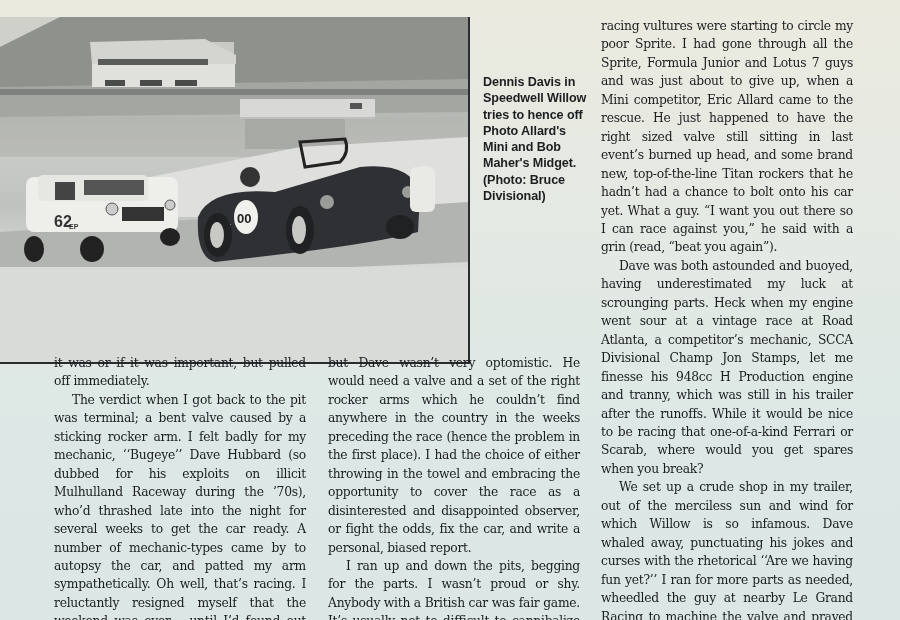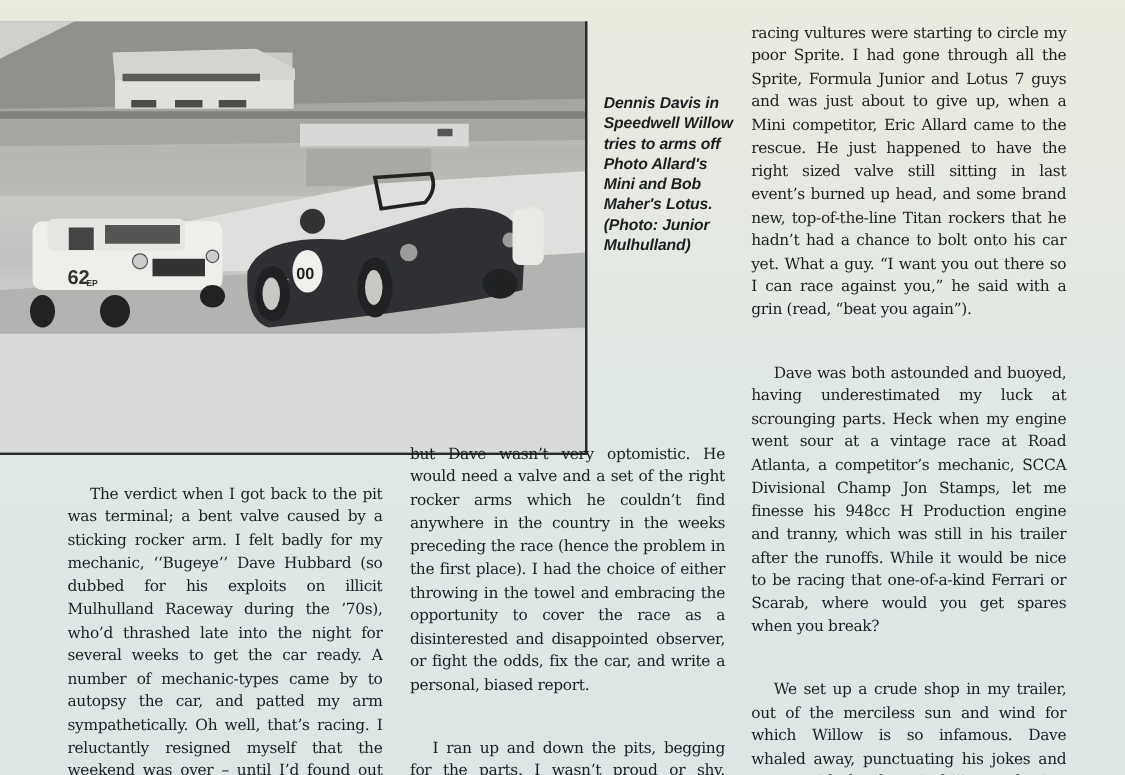--- a/index.html
+++ b/index.html
@@ -13,28 +13,28 @@
     position: absolute; left: 0; top: 17px; width: 468px; height: 345px;
     border-right: 2px solid #2a2d30; border-bottom: 2px solid #2a2d30;
     overflow: hidden;
     background: linear-gradient(180deg, #b9bcb8 0%, #a9aca8 20%, #c9cbc7 40%, #bfc2bf 55%, #d6d8d6 70%, #e1e3e2 100%);
   }
   .photo svg { display: block; }
   .caption {
     position: absolute; left: 483px; top: 74px; width: 110px;
     font-family: "Liberation Sans", "DejaVu Sans", sans-serif;
     font-weight: bold; font-size: 12.6px; line-height: 16.3px;
-    color: #1c1e20; letter-spacing: -0.1px; font-style: italic;
+    color: #1c1e20; letter-spacing: -0.1px;
   }
   .col {
     position: absolute; font-size: 12.3px; line-height: 18.45px;
     text-align: justify; letter-spacing: -0.25px;
   }
   .col p { margin: 0; }
-  .col p.indent { text-indent: 18px; margin-top: 32px; }
+  .col p.indent { text-indent: 18px; }
   .col-a { left: 54px; top: 354px; width: 252px; }
   .col-b { left: 328px; top: 354px; width: 252px; }
   .col-c { left: 601px; top: 17px; width: 252px; }
 </style>
 </head>
 <body>
 
 <div class="photo">
   <svg width="468" height="345" viewBox="0 0 468 345">
 
@@ -93,29 +93,30 @@
       <ellipse cx="299" cy="213" rx="7" ry="14" fill="#c8c8c5"></ellipse>
       <ellipse cx="400" cy="210" rx="14" ry="12" fill="#1f2123"></ellipse>
       <rect x="410" y="150" width="25" height="45" rx="6" fill="#e9e9e6"></rect>
     </g>
   </svg>
 </div>
 
 <div class="caption">
   <div>Dennis Davis in</div>
   <div>Speedwell Willow</div>
-  <div>tries to arms off</div>
+  <div>tries to hence off</div>
   <div>Photo Allard's</div>
   <div>Mini and Bob</div>
-  <div>Maher's Lotus.</div>
-  <div>(Photo: Junior</div>
-  <div>Mulhulland)</div>
+  <div>Maher's Midget.</div>
+  <div>(Photo: Bruce</div>
+  <div>Divisional)</div>
 </div>
 
 <div class="col col-a">
+  <p>it was or if it was important, but pulled off immediately.</p>
   <p class="indent">The verdict when I got back to the pit was terminal; a bent valve caused by a sticking rocker arm. I felt badly for my mechanic, ‘‘Bugeye’’ Dave Hubbard (so dubbed for his exploits on illicit Mulhulland Raceway during the ’70s), who’d thrashed late into the night for several weeks to get the car ready. A number of mechanic-types came by to autopsy the car, and patted my arm sympathetically. Oh well, that’s racing. I reluctantly resigned myself that the weekend was over – until I’d found out that I had qualified second. I could have been a contender . . .</p>
 
 </div>
 
 <div class="col col-b">
   <p>but Dave wasn’t very optomistic. He would need a valve and a set of the right rocker arms which he couldn’t find anywhere in the country in the weeks preceding the race (hence the problem in the first place). I had the choice of either throwing in the towel and embracing the opportunity to cover the race as a disinterested and disappointed observer, or fight the odds, fix the car, and write a personal, biased report.</p>
   <p class="indent">I ran up and down the pits, begging for the parts. I wasn’t proud or shy. Anybody with a British car was fair game. It’s usually not to difficult to cannibalize from somebody’s prematurely broken race car, but it was too early in the weekend. As a matter of fact, the</p>
 </div>
 
 <div class="col col-c">

